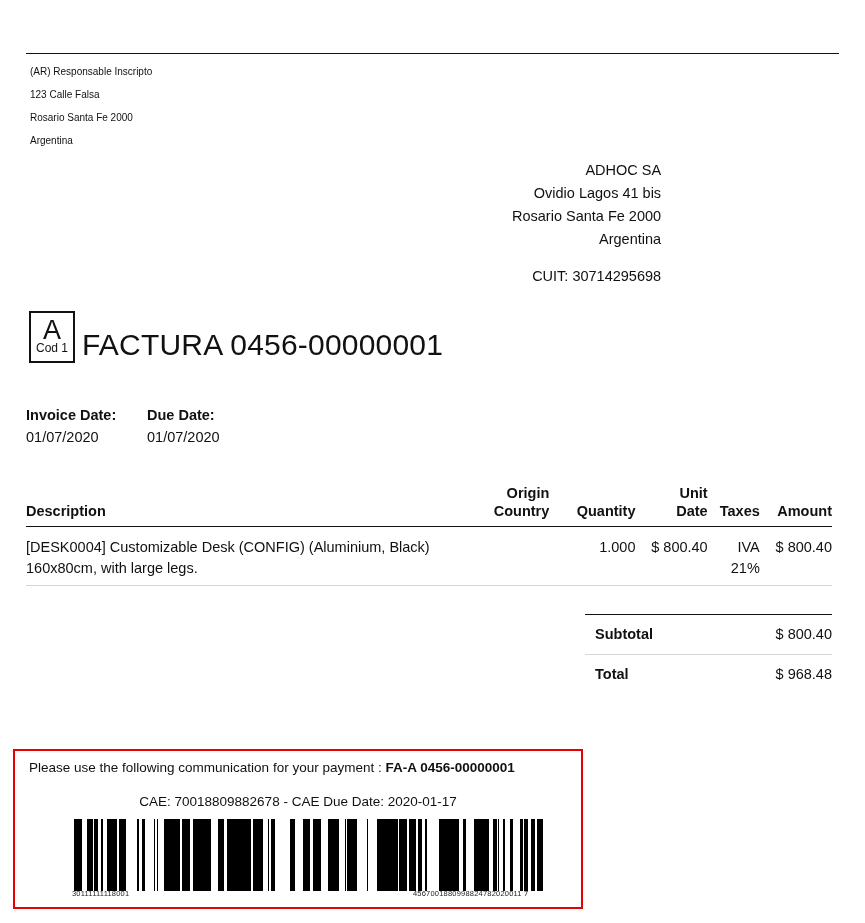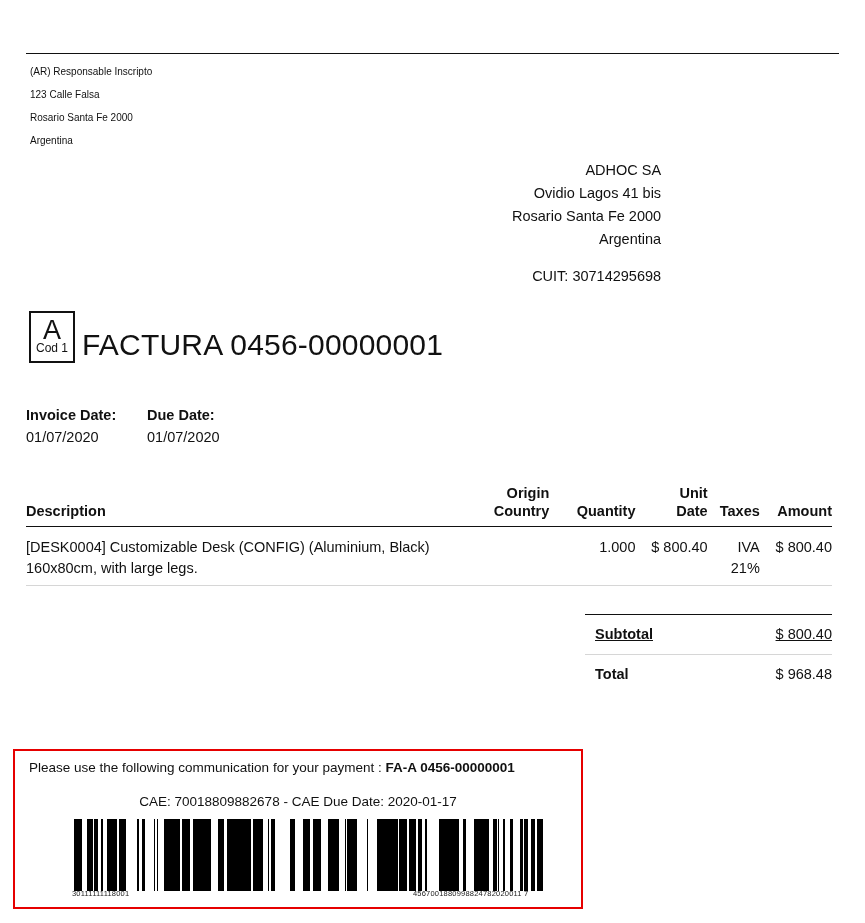--- a/index.html
+++ b/index.html
@@ -168,21 +168,21 @@
     border-collapse: collapse;
   }
   .totals tr td {
     padding: 9px 0 9px 0;
     border-bottom: 1px solid #d6d6d6;
     line-height: 21px;
   }
   .totals tr.no-border td { border-bottom: none; }
   .totals td.lbl { text-align: left; padding-left: 10px; }
   .totals td.val { text-align: right; }
-  .totals tr.bold td { font-weight: bold; text-decoration: underline; }
+  .totals tr.bold td { font-weight: bold; }
   .totals tr.bold td.val { font-weight: normal; }
   .totals tr.total-row td.lbl { font-weight: bold; }
   .totals tr.total-row td.val { font-weight: normal; }
   .totals .topline td { border-top: 1.5px solid #111111; }
   
   .payment-box {
     position: absolute;
     left: 13px;
     top: 749px;
     width: 570px;

